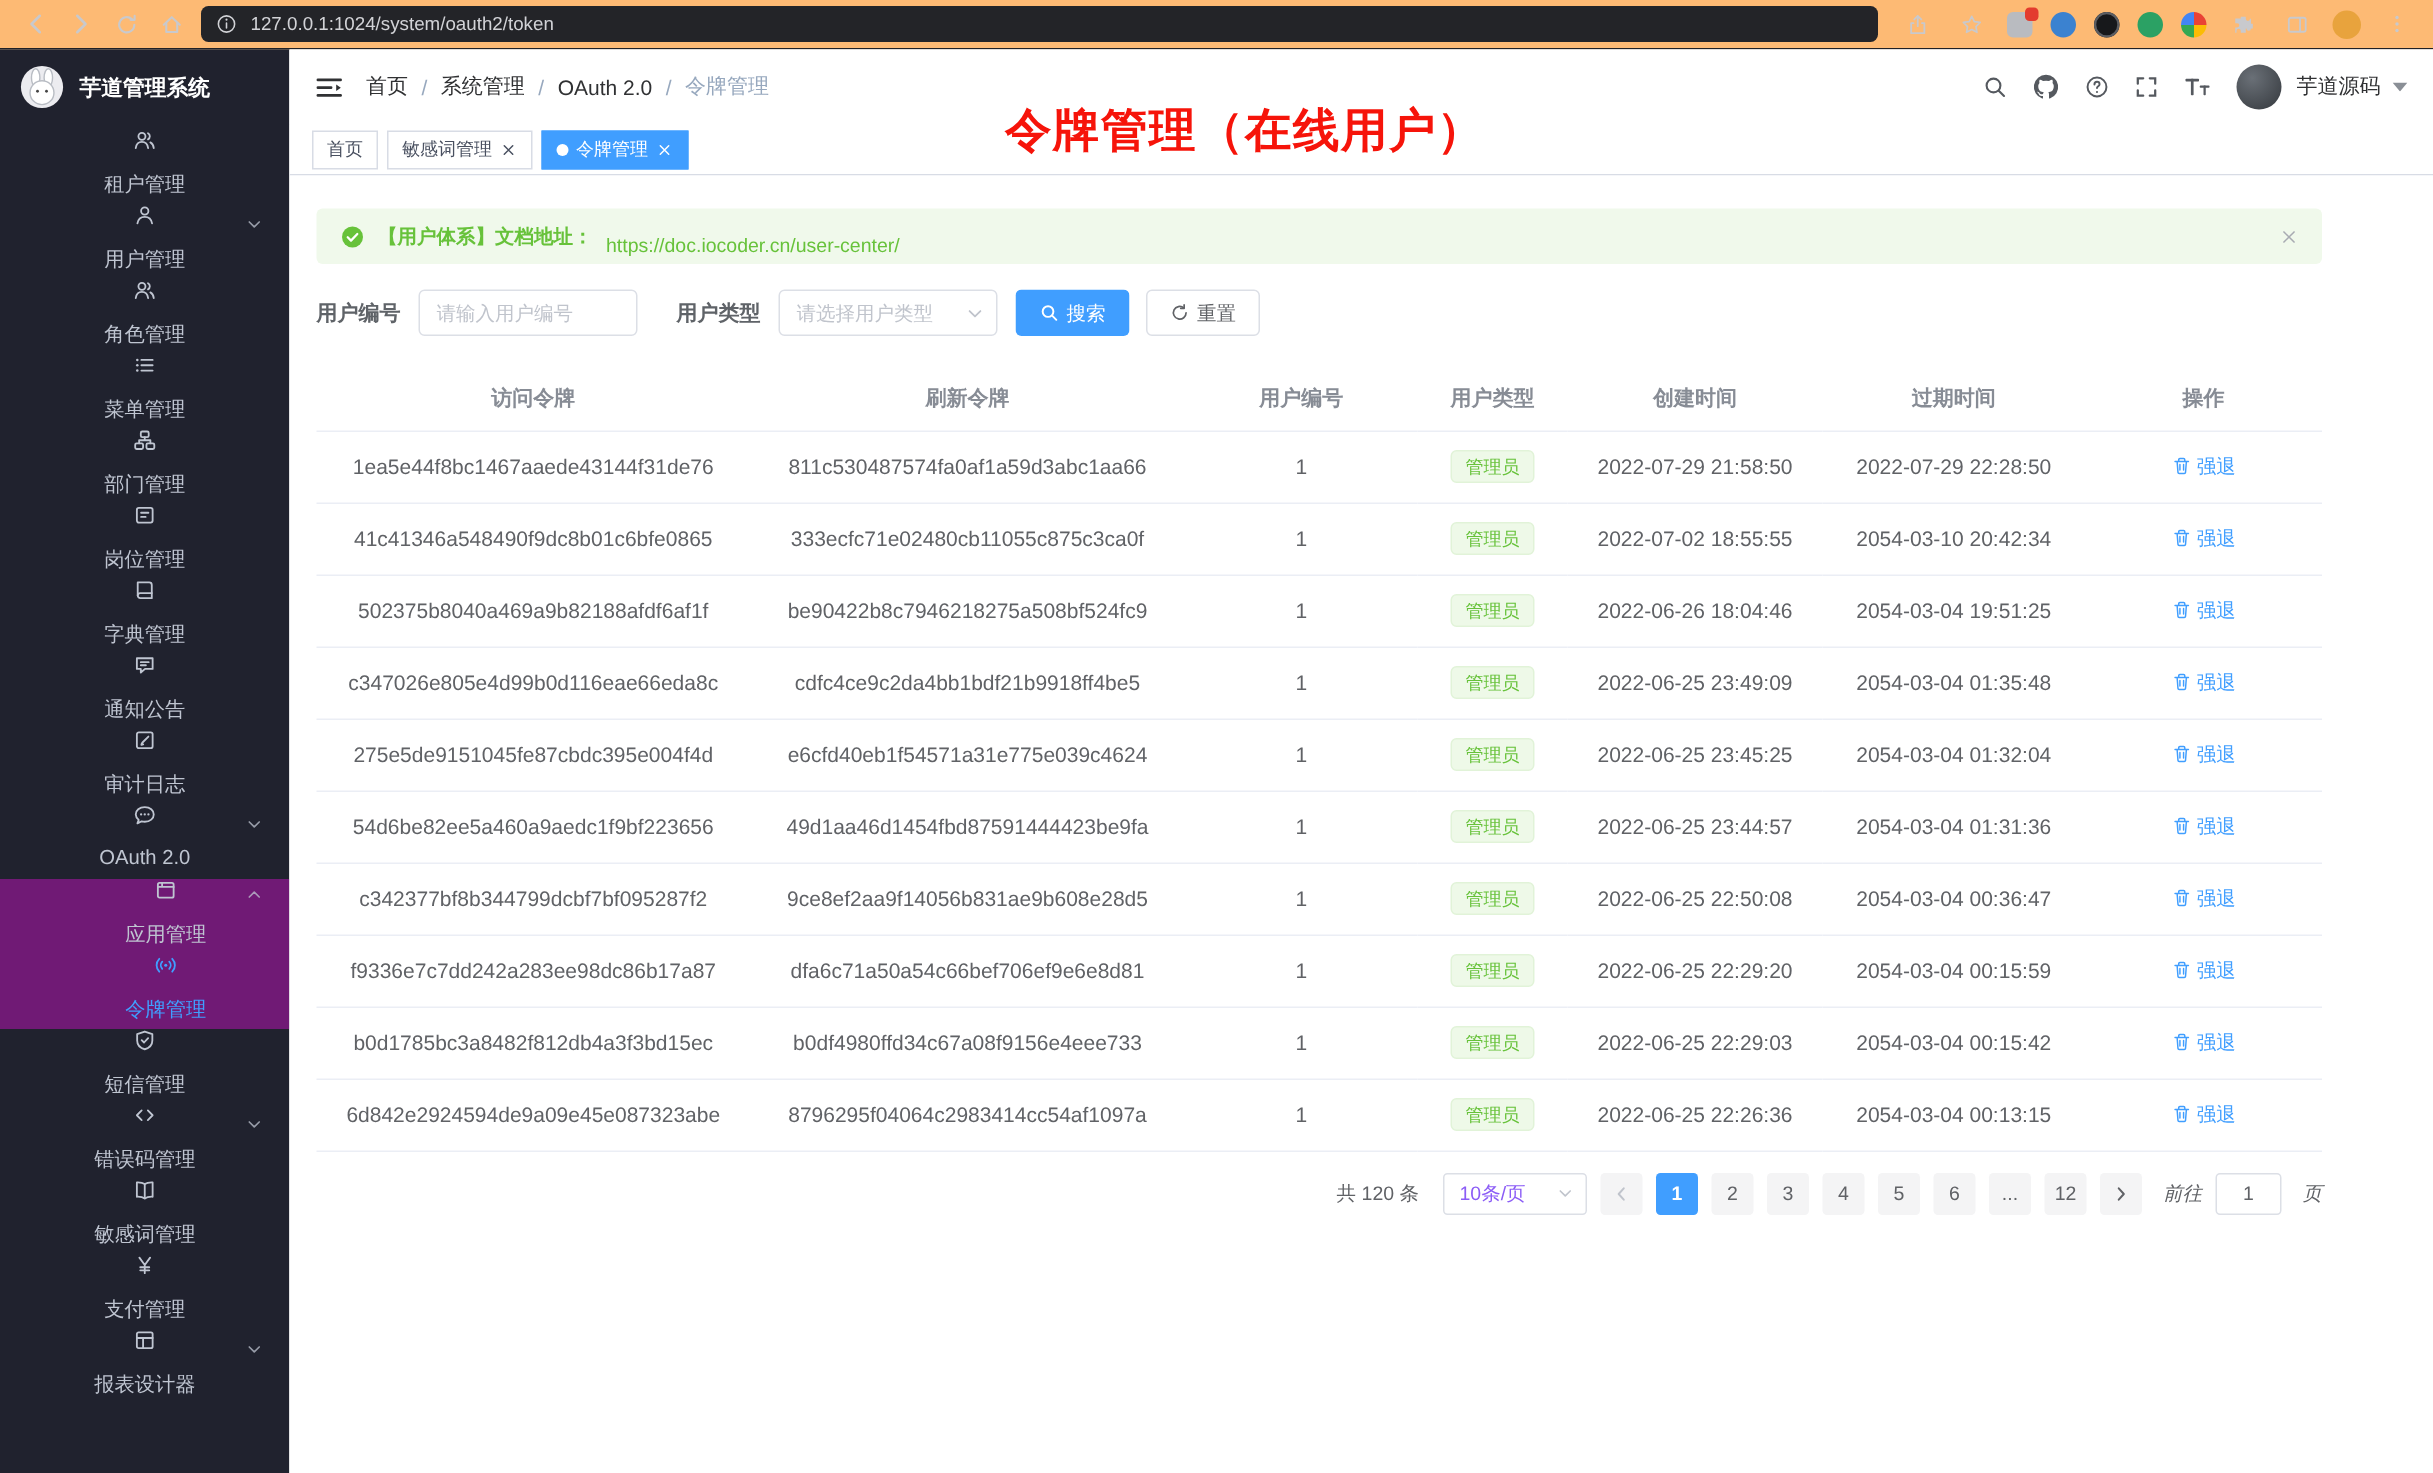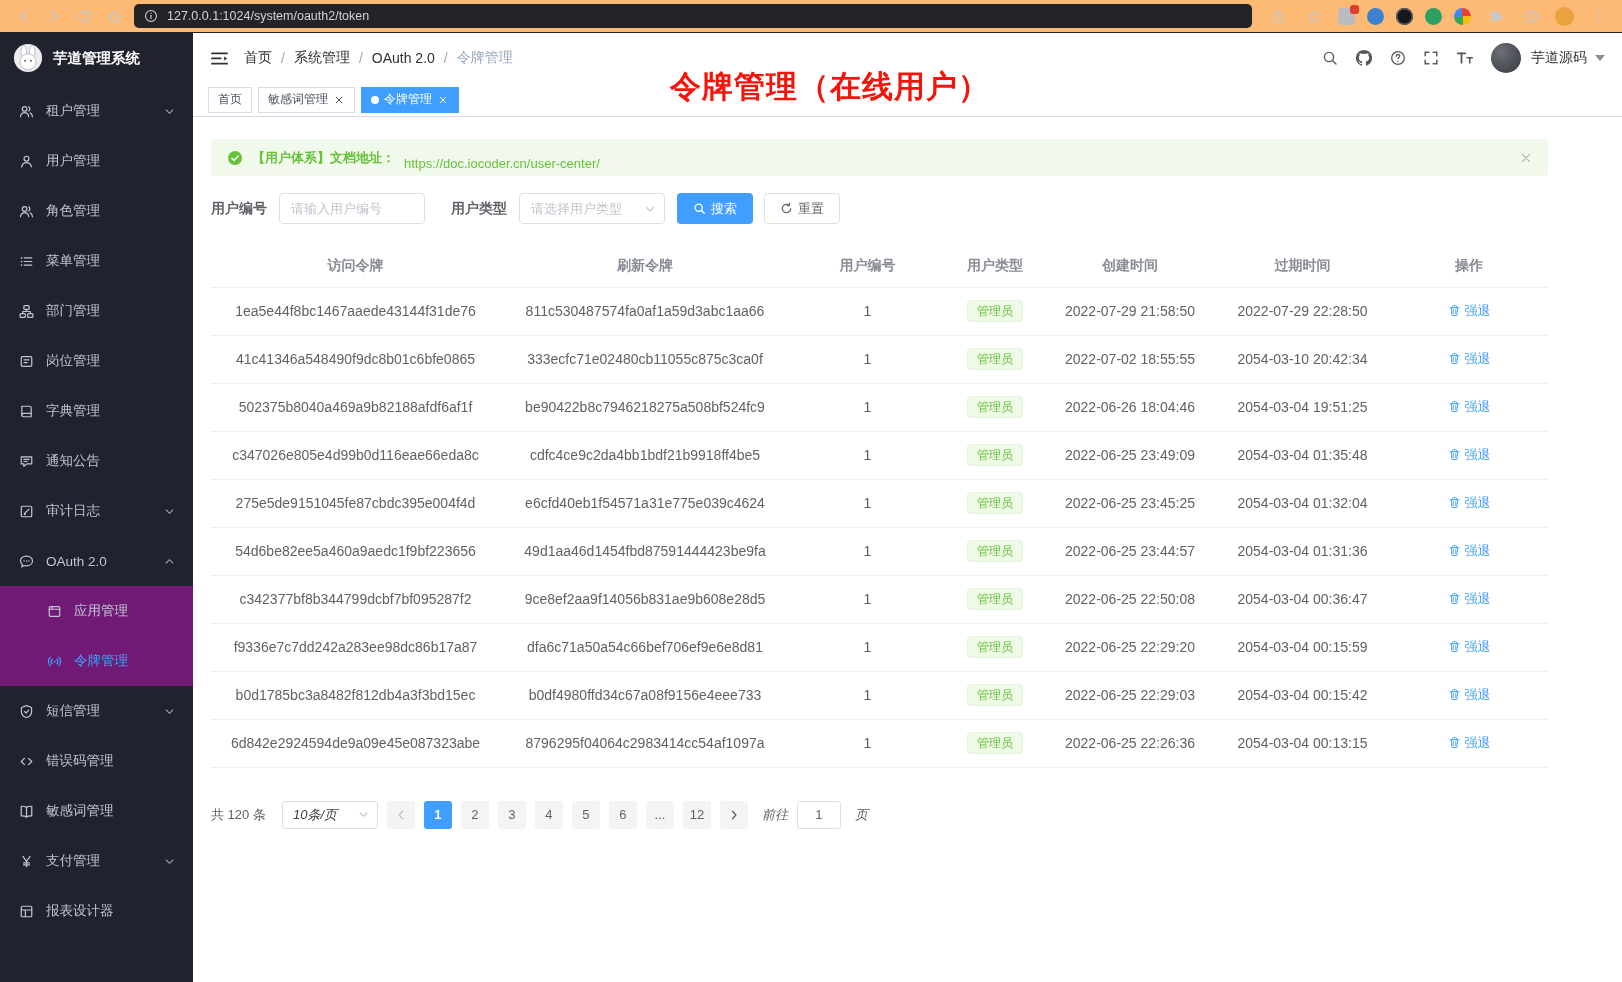--- a/index.html
+++ b/index.html
@@ -21,21 +21,21 @@
   .ext-green { background:#2ba164; }
   .ext-pin { background:conic-gradient(#e94235 0 25%, #fbbc05 0 50%, #34a853 0 75%, #4285f4 0 100%); }
   .bavatar { width:19px; height:19px; border-radius:50%; background:#e8a33d; display:inline-block; }
 
   
   .app { flex:1; display:flex; min-height:0; }
   .sidebar { width:193px; flex:0 0 193px; background:#20222e; color:#bfc5d1; display:flex; flex-direction:column; }
   .logo-row { height:50px; flex:0 0 50px; display:flex; align-items:center; gap:10px; padding:0 13px; cursor:pointer; }
   .logo-title { color:#fff; font-weight:700; font-size:14.5px; white-space:nowrap; }
   .menu { flex:1; overflow:hidden; padding-top:3px; }
-  .menu-item { height:50px; display:flex; align-items:center; gap:12px; padding:0 18px; font-size:13.5px; cursor:pointer; white-space:nowrap; }
+  .menu-item { height:50px; display:flex; align-items:center; gap:12px; padding:0 18px; font-size:13.5px; cursor:pointer; white-space:nowrap;flex-direction:column; }
   .menu-item .mi-icon { display:inline-flex; width:16px; justify-content:center; flex:0 0 16px; }
   .menu-item.sub { padding-left:46px; background:#701a75; }
   .menu-item.active { color:#409eff; }
   .mi-chevron { margin-left:auto; opacity:.75; display:inline-flex; }
   .mi-chevron.up svg { transform:rotate(180deg); }
 
   .main { flex:1; display:flex; flex-direction:column; min-width:0; background:#fff; }
 
   
   .hdr { height:50px; flex:0 0 50px; display:flex; align-items:center; padding:0 17px; background:#fff; }
@@ -78,23 +78,23 @@
   .btn.plain { background:#fff; border-color:#dcdfe6; color:#606266; margin-left:11px; }
 
   
   table.tbl { width:1337px; border-collapse:collapse; table-layout:fixed; }
   .tbl th { height:42px; font-size:14px; color:#878c95; font-weight:700; border-bottom:1px solid #ebeef5; text-align:center; background:#fff; white-space:nowrap; }
   .tbl td { height:48px; font-size:14px; color:#606266; border-bottom:1px solid #ebeef5; text-align:center; white-space:nowrap; overflow:hidden; }
   .tag { display:inline-block; background:#eef9e8; border:1px solid #e1f3d8; color:#67c23a; border-radius:4px; padding:0 9px; font-size:12px; height:22px; line-height:20px; }
   .action-link { color:#409eff; font-size:13px; display:inline-flex; align-items:center; gap:4px; cursor:pointer; text-decoration:none; }
 
   
-  .pagbar { width:1337px; display:flex; align-items:center; gap:9px; margin-top:33px; font-size:13px; color:#606266; padding-bottom:20px; }
+  .pagbar { width:1337px; display:flex; align-items:center; justify-content:flex-end; gap:9px; margin-top:14px; font-size:13px; color:#606266; padding-bottom:20px; }
   .pag-total { margin-right:7px; }
-  .psize { height:28px; min-width:96px; border:1px solid #dcdfe6; border-radius:3px; display:inline-flex; align-items:center; justify-content:space-between; padding:0 8px 0 10px; gap:8px; color:#404040; cursor:pointer; background:#fff;font-style:italic; }
+  .psize { height:28px; min-width:96px; border:1px solid #dcdfe6; border-radius:3px; display:inline-flex; align-items:center; justify-content:space-between; padding:0 8px 0 10px; gap:8px; color:#8b5cf6; cursor:pointer; background:#fff; }
   .psize .chev { color:#c0c4cc; display:inline-flex; }
   .pages { display:inline-flex; gap:9px; }
   .page-btn { min-width:28px; height:28px; border:none; border-radius:3px; background:#f4f4f5; color:#606266; font-size:13px; display:inline-flex; align-items:center; justify-content:center; padding:0 5px; cursor:pointer; font-family:inherit; }
   .page-btn.active { background:#409eff; color:#fff; font-weight:700; }
   .page-btn.nav.disabled { color:#c0c4cc; }
   .goto-label { margin-left:5px;font-style:italic; }
   .goto-input { width:44px; height:28px; border:1px solid #dcdfe6; border-radius:3px; text-align:center; font-size:13px; color:#606266; outline:none; font-family:inherit; }
 
   
   .annotation { position:absolute; left:670px; top:66px; font-size:31px; font-weight:700; color:#f6140a; letter-spacing:1px; z-index:30; pointer-events:none; white-space:nowrap; }

